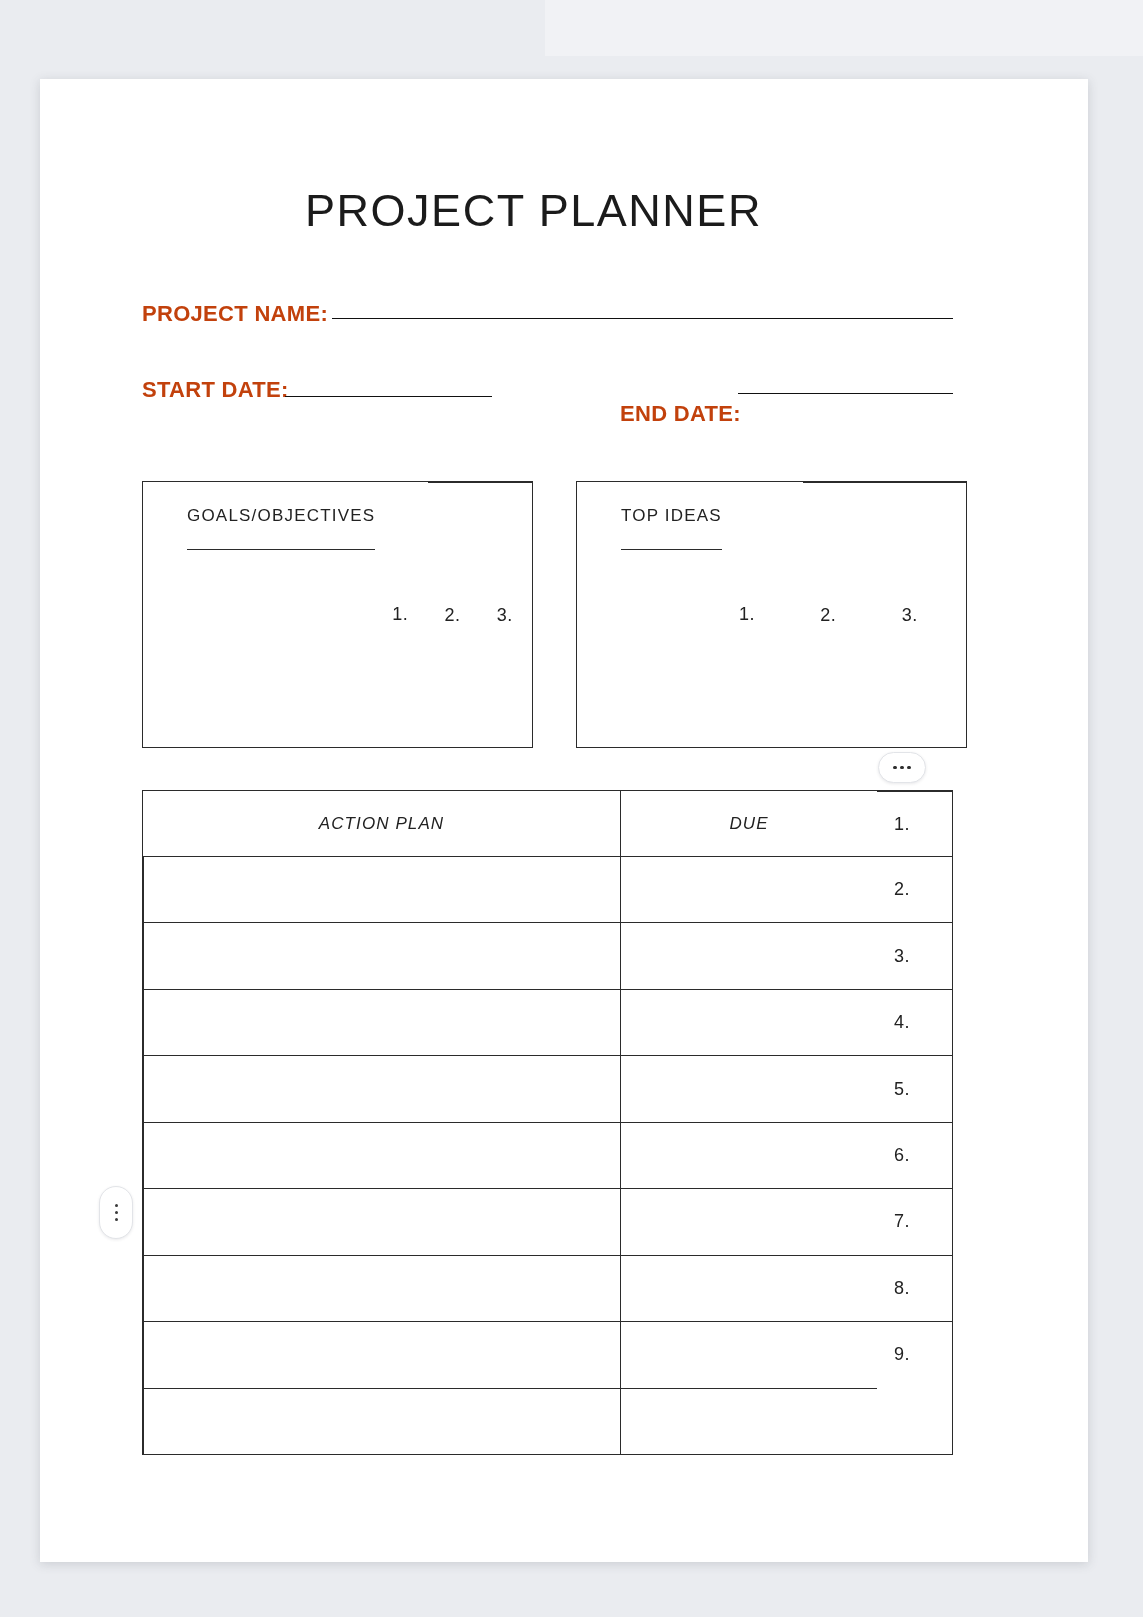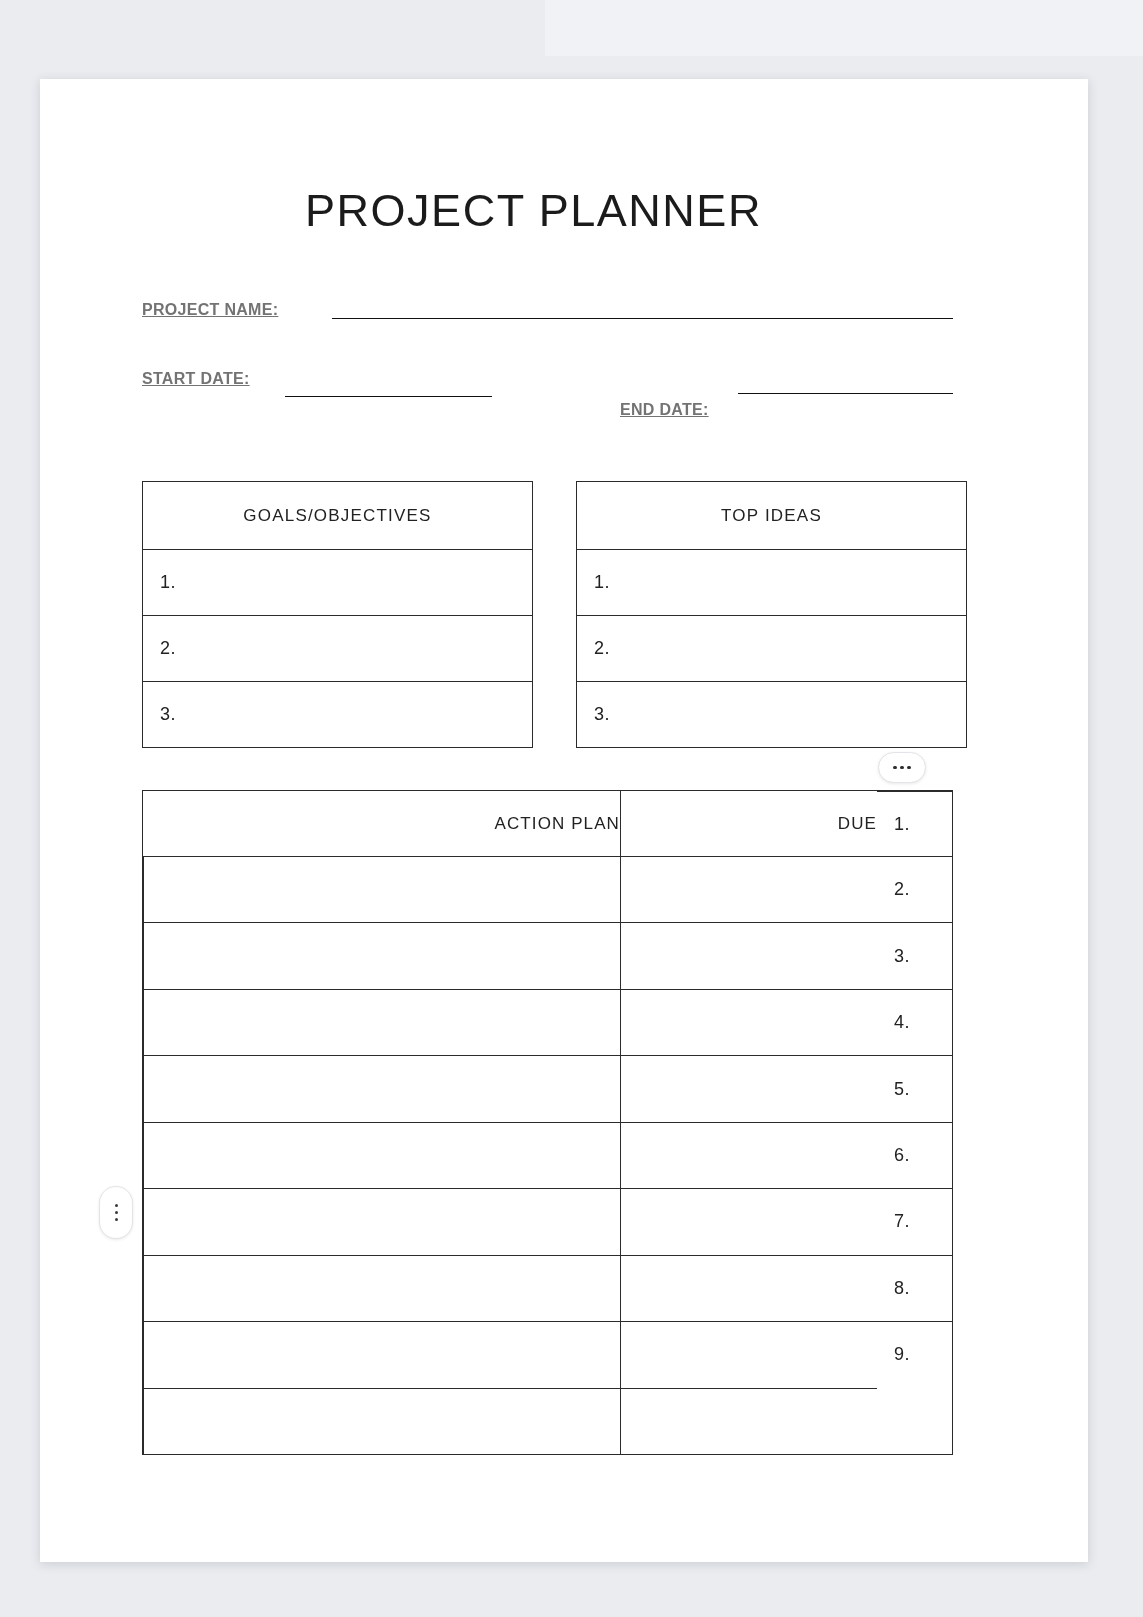--- a/index.html
+++ b/index.html
@@ -22,31 +22,31 @@
   }
   .doc-title {
     position:absolute; left:0; top:106px; width:100%;
     padding-left:74px; padding-right:135px;
     text-align:center;
     font-size:45px; font-weight:300; letter-spacing:1.5px;
     color:#1b1b1b;
   }
   .field-label {
     position:absolute;
-    font-size:16px; font-weight:800; letter-spacing:0.3px; color:#737373;text-decoration:underline;
+    font-size:22px; font-weight:800; letter-spacing:0.3px; color:#c2410c;
   }
   .u-line {
     position:absolute; height:0;
     border-bottom:1.6px solid #111;
   }
   
   .stable {
     position:absolute; top:402px; height:267px; width:391px;
     border:1.2px solid #2b2b2b; background:#fff;
-    display:flex; flex-direction:column;
+    display:flex; flex-direction:row;padding-left:44px;
   }
   .stable .thead {
     height:68px; flex:0 0 auto;
     display:flex; align-items:center; justify-content:center;
     border-bottom:1.2px solid #2b2b2b;
     font-size:17px; letter-spacing:1.2px; color:#222;
   }
   .stable .trow {
     flex:1 1 auto;
     display:flex; align-items:center;
@@ -61,22 +61,22 @@
     display:grid;
     grid-template-columns:477px 257px 1fr;
     grid-template-rows:65px repeat(9, 1fr);
   }
   .atable .cell {
     display:flex; align-items:center;
     font-size:18px; letter-spacing:0.5px; color:#222;
     padding-left:17px;
   }
   .atable .cell.head {
-    justify-content:flex-end; padding-left:0;
-    font-size:17px; letter-spacing:1.1px;
+    justify-content:center; padding-left:0;
+    font-size:17px; letter-spacing:1.1px;font-style:italic;
   }
   .atable .cell.c2, .atable .cell.c3 { border-left:1.2px solid #2b2b2b; }
   .atable .cell.bt { border-top:1.2px solid #2b2b2b; }
   
   .pill {
     position:absolute; background:#ffffff;
     border:1px solid #e2e4e8;
     box-shadow:0 1px 3px rgba(40,44,60,0.10);
     display:flex; align-items:center; justify-content:center;
     cursor:pointer;
@@ -93,21 +93,21 @@
 
 <div class="top-light-band"></div>
 
 <div class="page">
 
   <div class="doc-title">PROJECT PLANNER</div>
 
   <div class="field-label" style="left:102px; top:222px;">PROJECT NAME:</div>
   <div class="u-line" style="left:292px; top:239px; width:621px;"></div>
 
-  <div class="field-label" style="left:102px; top:291px;">START DATE:</div>
+  <div class="field-label" style="left:102px; top:298px;">START DATE:</div>
   <div class="u-line" style="left:245px; top:317px; width:207px;"></div>
 
   <div class="field-label" style="left:580px; top:298px;margin-top:24px;">END DATE:</div>
   <div class="u-line" style="left:698px; top:314px; width:215px;"></div>
 
   <div class="stable" style="left:102px;">
     <div class="thead">
       <span>GOALS/OBJECTIVES</span>
     </div>
     <div class="trow">

